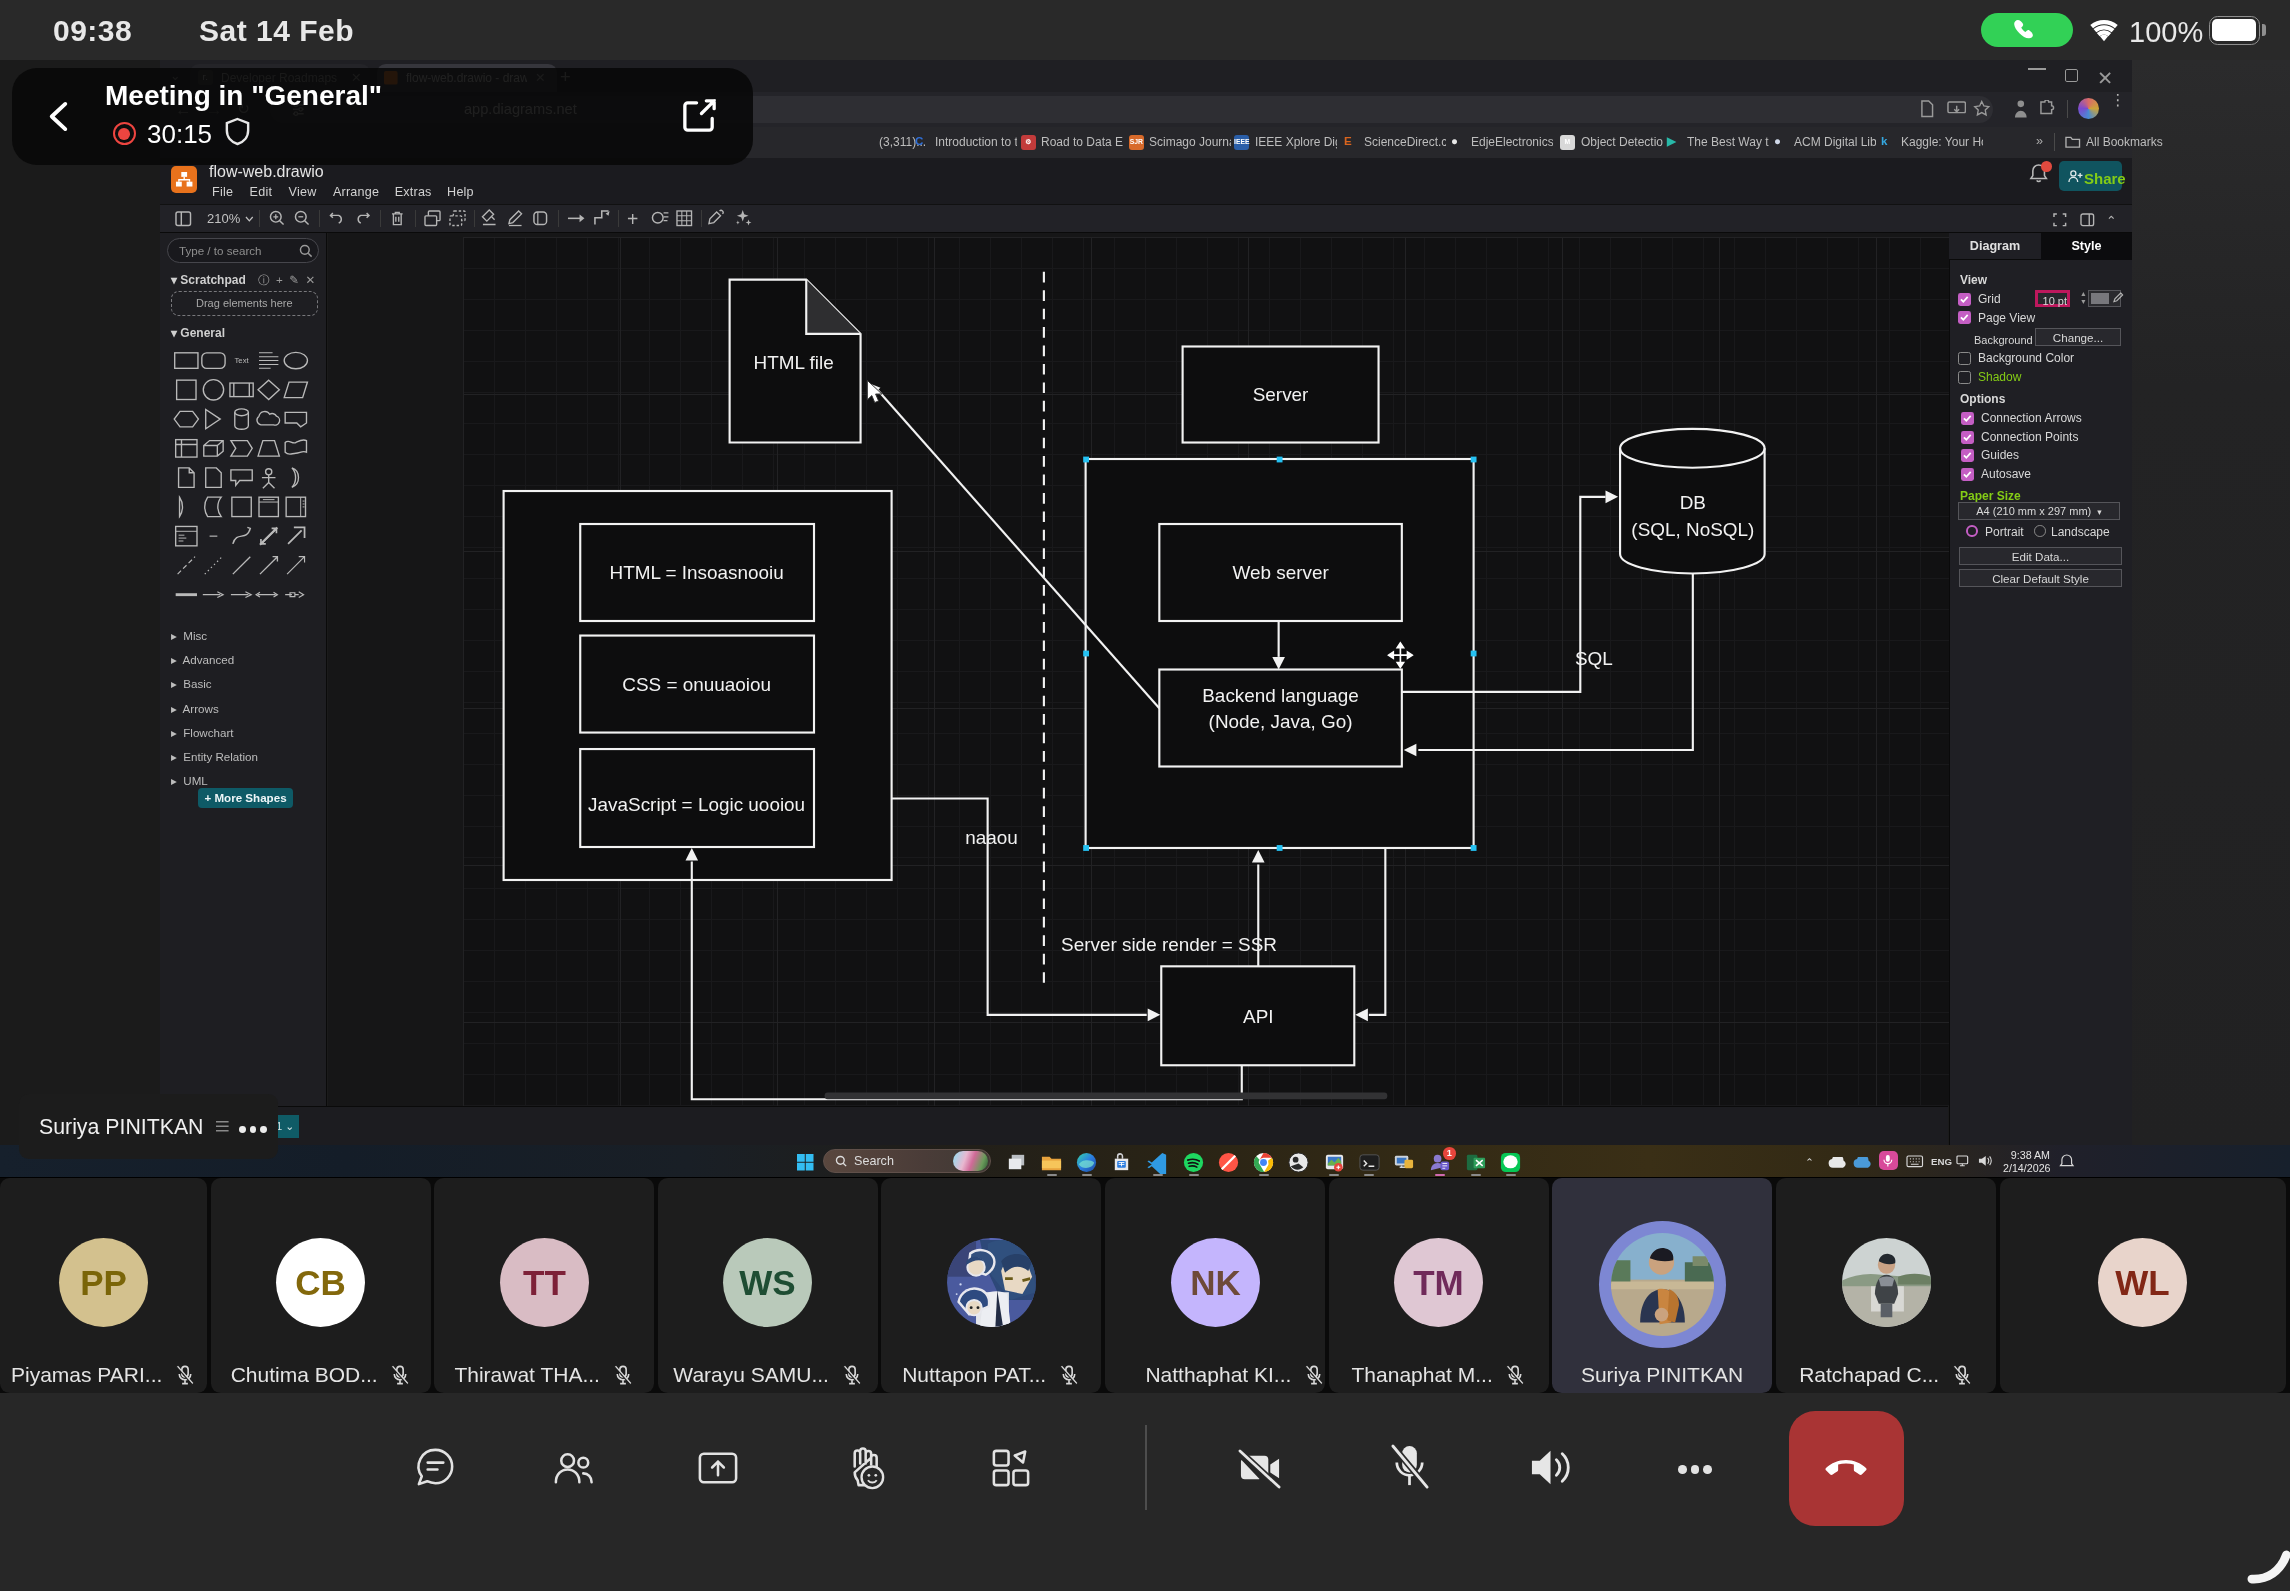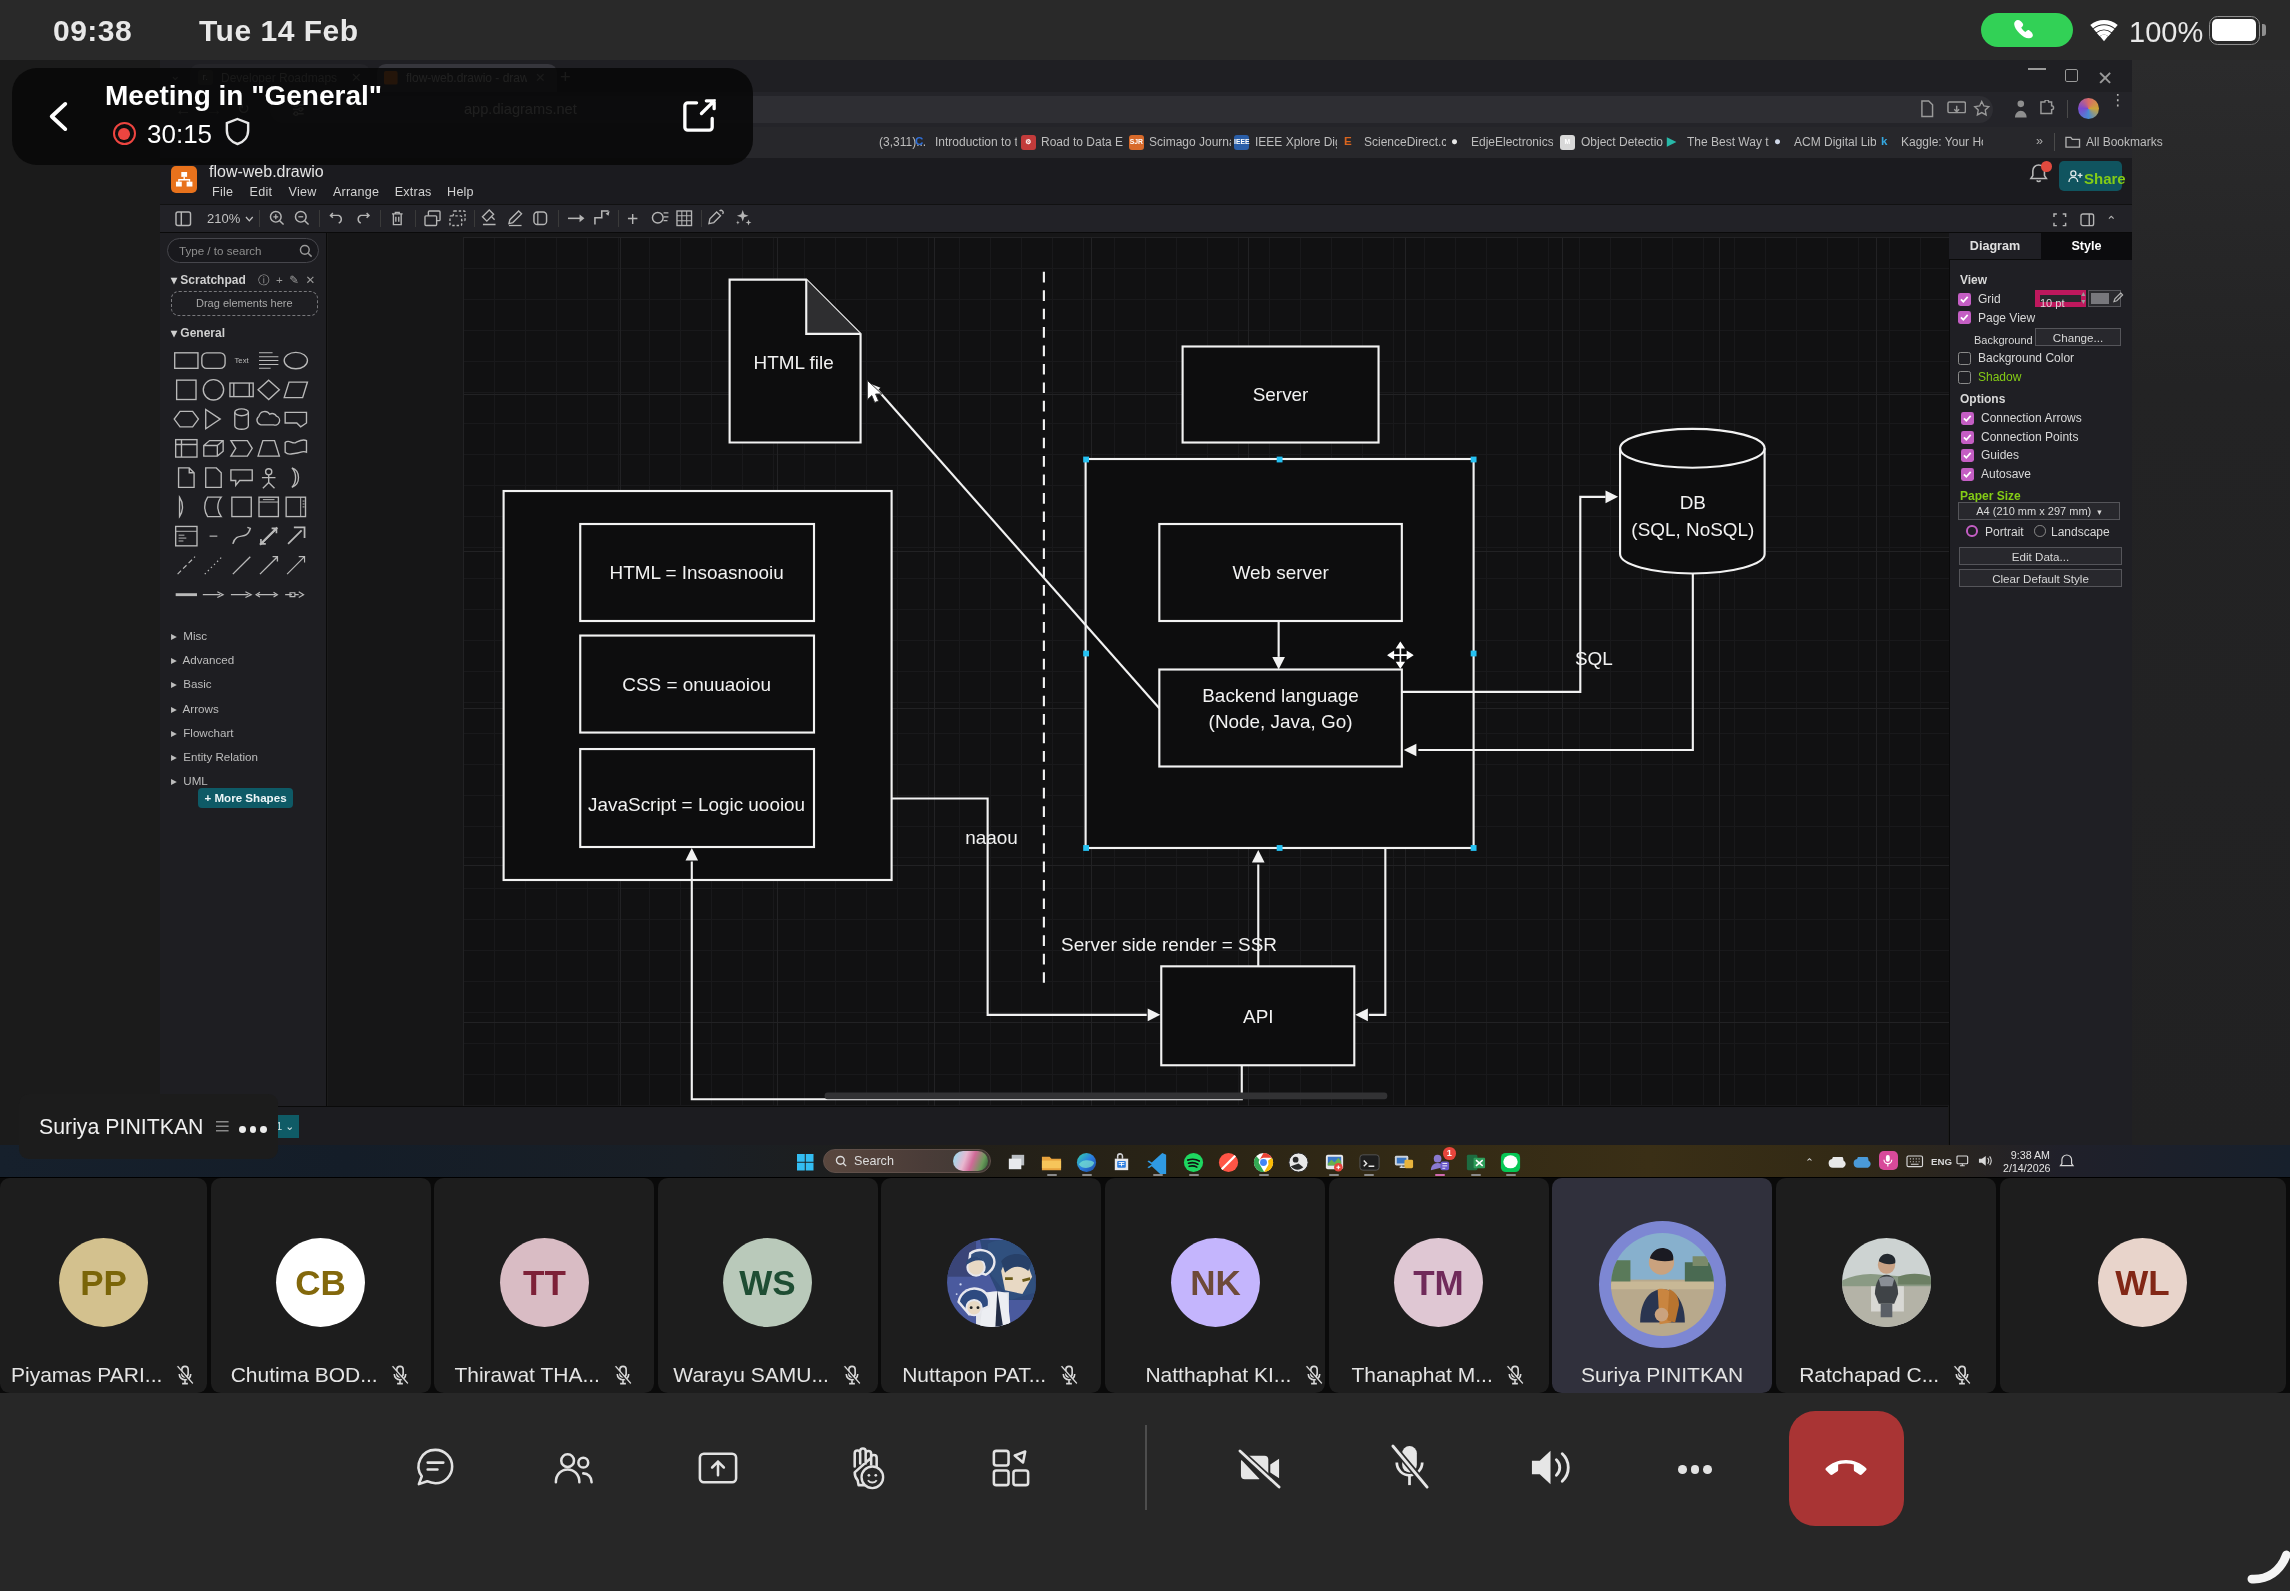--- a/index.html
+++ b/index.html
@@ -4,21 +4,21 @@
 *{margin:0;padding:0;box-sizing:border-box}
 html,body{width:2290px;height:1591px;background:#000;font-family:"Liberation Sans",sans-serif;overflow:hidden;position:relative}
 .a{position:absolute}
 .txt{color:#e8e8e8}
 svg{display:block}
 </style></head>
 <body>
 
 <div class="a" style="left:0;top:0;width:2290px;height:60px;background:#292929"></div>
 <div class="a txt" style="left:53px;top:13.6px;font-size:30px;font-weight:700;letter-spacing:0.5px">09:38</div>
-<div class="a txt" style="left:199px;top:13.6px;font-size:30px;font-weight:700;letter-spacing:0.5px">Tue 14 Feb</div>
+<div class="a txt" style="left:199px;top:13.6px;font-size:30px;font-weight:700;letter-spacing:0.5px">Sat 14 Feb</div>
 <div class="a" style="left:1981px;top:12.6px;width:92px;height:34px;border-radius:17.5px;background:#32d156"></div>
 <svg class="a" style="left:2013px;top:19.4px" width="25" height="21.3" viewBox="0 0 26 22">
     <path d="M5 1c2 0 4.5 2.2 5.3 3.8.6 1.1.2 2-.5 2.8l-1.2 1.2c.6 1.7 2.6 3.8 4.4 4.6l1.3-1.2c.9-.8 1.8-1 2.8-.4 1.6 1 3.6 3.2 3.6 4.9 0 2-2.6 3.5-4.4 3.2C10.6 19.9 1.5 11 1.2 5 1.1 3.1 3.2 1 5 1z" fill="#fff"></path>
   </svg>
 <svg class="a" style="left:2088px;top:18.4px" width="32" height="24" viewBox="0 0 33 25">
     <path d="M16.5 24.2 12.3 19a6.6 6.6 0 0 1 8.4 0z" fill="#fff"></path>
     <path d="M9 15.5a11.8 11.8 0 0 1 15 0l-2.9 3.6a7.2 7.2 0 0 0-9.2 0z" fill="#fff"></path>
     <path d="M5.6 11.4a17 17 0 0 1 21.8 0l-2.9 3.5a12.4 12.4 0 0 0-16 0z" fill="#fff"></path>
     <path d="M2.2 7.2a22.3 22.3 0 0 1 28.6 0l-2.9 3.6a17.7 17.7 0 0 0-22.8 0z" fill="#fff"></path>
   </svg>
@@ -481,21 +481,21 @@
 <div class="a" style="left:1949px;top:233px;width:183px;height:912px;background:#1f1f24;border-left:1px solid #0a0a0a"></div>
 <div class="a" style="left:1949px;top:233px;width:92px;height:27px;background:#1f1f24;color:#e0e0e0;font-size:12.6px;font-weight:700;text-align:center;line-height:27px;border-bottom:1px solid #0a0a0a">Diagram</div>
 <div class="a" style="left:2041px;top:233px;width:91px;height:27px;background:#0c0c0e;color:#fff;font-size:12.6px;font-weight:700;text-align:center;line-height:27px">Style</div>
 <div class="a" id="rpanel">
     <div class="a" style="left:1960px;top:273px;color:#d8d8d8;font-size:12px;font-weight:700;white-space:nowrap">View</div>
     <div class="a" style="left:1958px;top:293px;width:12.6px;height:12.6px;border-radius:2.4px;background:#c45ec4"></div>
     <svg class="a" style="left:1958px;top:293px" width="12.6" height="12.6" viewBox="0 0 13 13">
       <path d="M3 6.5l2.5 2.5L10 4" stroke="#fff" stroke-width="1.8" fill="none"></path>
     </svg>
     <div class="a" style="left:1978px;top:292px;color:#d8d8d8;font-size:12px;white-space:nowrap">Grid</div>
-    <div class="a" style="left:2035px;top:290px;width:51px;height:16.5px;border:5px solid #be185d;background:#28282d;color:#d8d8d8;font-size:11px;text-align:left;line-height:16.5px">10 pt</div>
+    <div class="a" style="left:2035px;top:290px;width:35px;height:16.5px;border:3px solid #be185d;background:#28282d;color:#d8d8d8;font-size:11px;text-align:right;line-height:16.5px">10 pt</div>
     <div class="a" style="left:2080px;top:290px;color:#9a9a9a;font-size:6.8px;line-height:7.8px">▲<br>▼</div>
     <div class="a" style="left:2088px;top:290px;width:33px;height:16.5px;border:1px solid #55555a;background:#2a2a2e"></div>
     <div class="a" style="left:2091px;top:293px;width:18.4px;height:10.7px;background:#77777c"></div>
     <svg class="a" style="left:2112px;top:292px" width="11.6" height="12.6" viewBox="0 0 12 13">
       <path d="M9 1l2 2-6 6-3 1 1-3z" fill="none" stroke="#b5b5b5" stroke-width="1.2"></path>
     </svg>
     <div class="a" style="left:1958px;top:311px;width:12.6px;height:12.6px;border-radius:2.4px;background:#c45ec4"></div>
     <svg class="a" style="left:1958px;top:311px" width="12.6" height="12.6" viewBox="0 0 13 13">
       <path d="M3 6.5l2.5 2.5L10 4" stroke="#fff" stroke-width="1.8" fill="none"></path>
     </svg>

